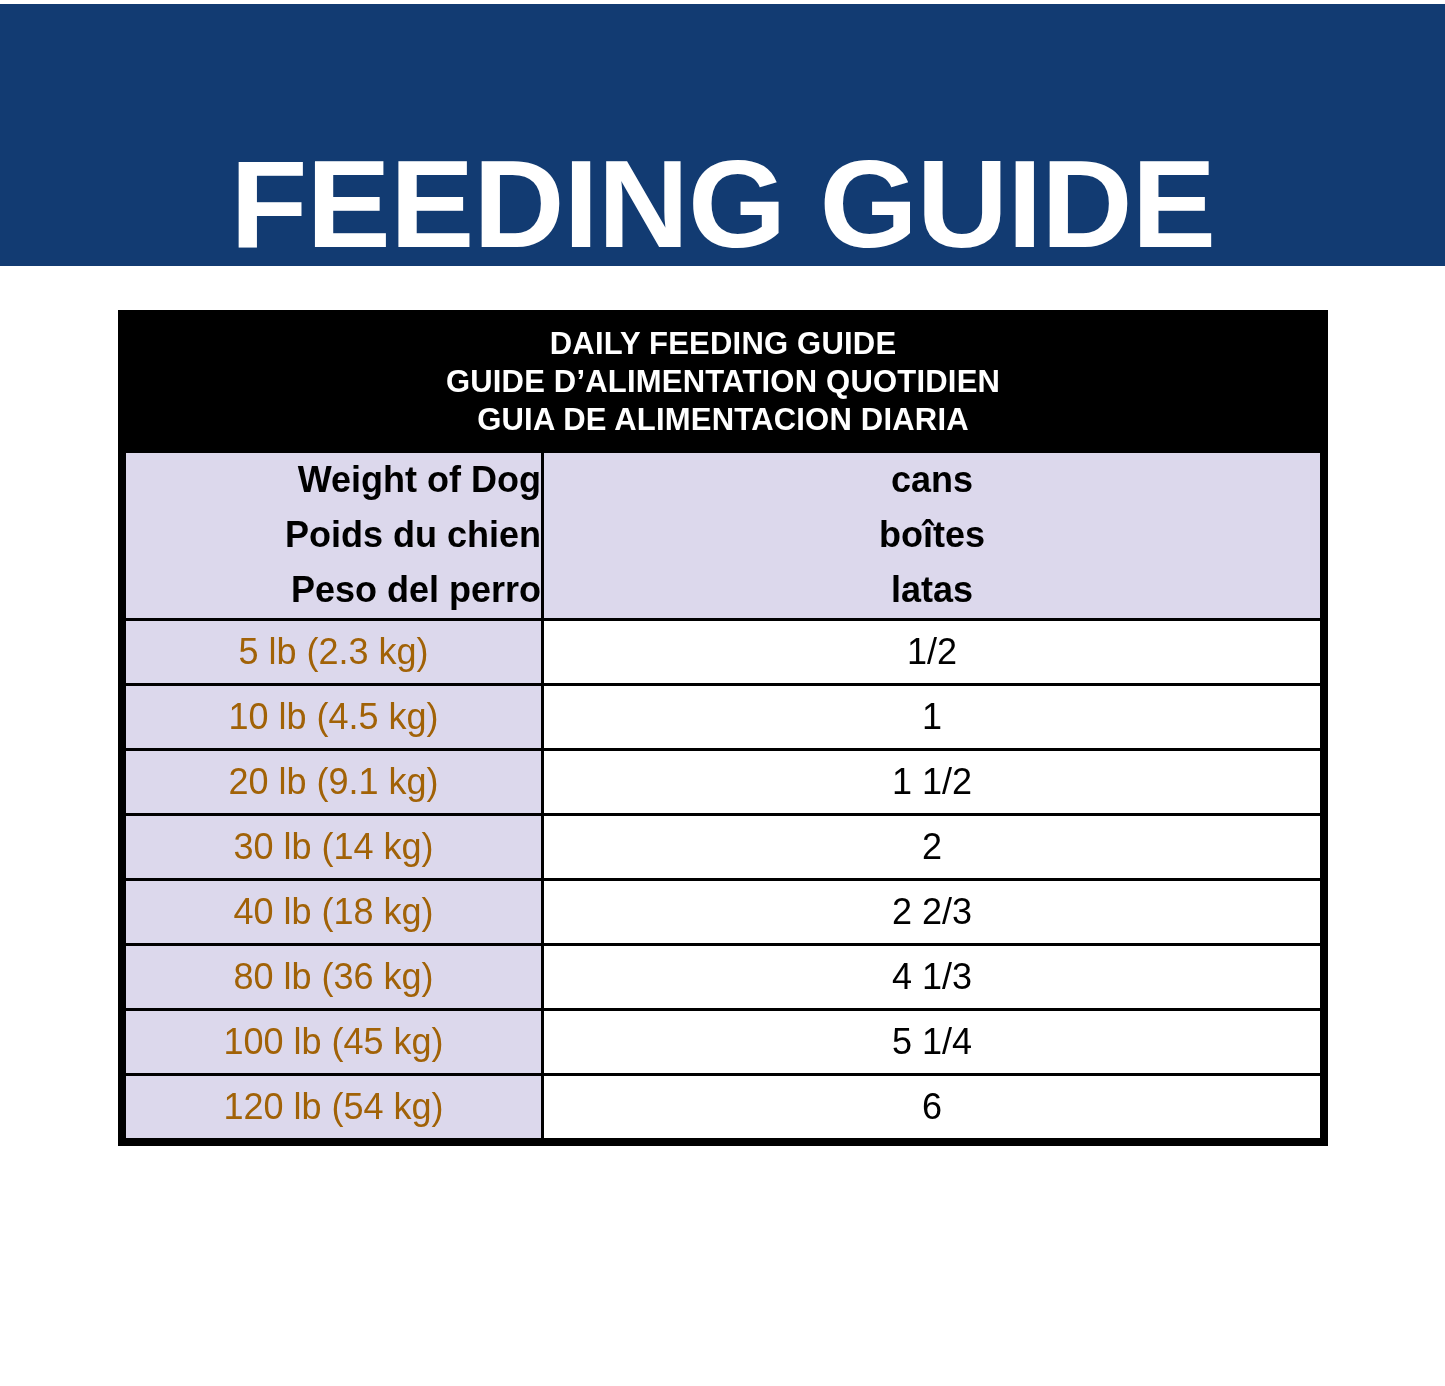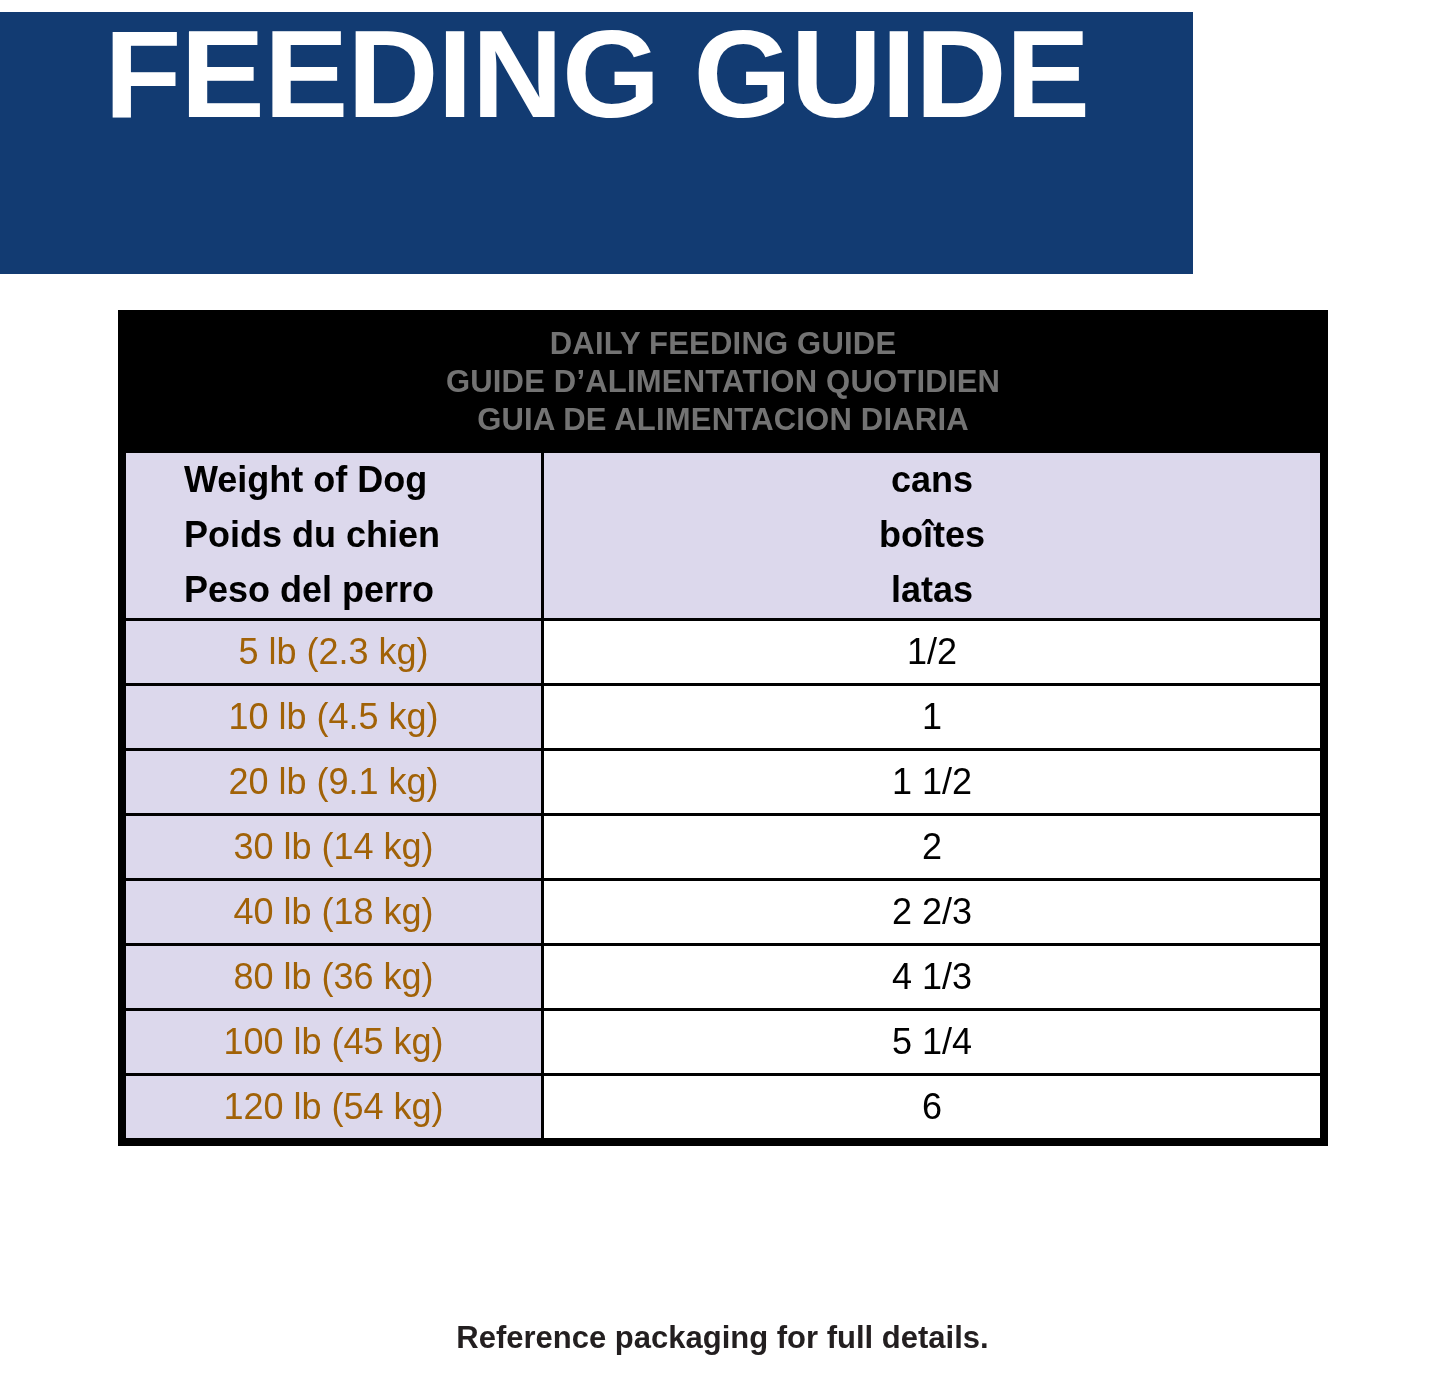--- a/index.html
+++ b/index.html
@@ -17,26 +17,26 @@
     position: relative;
     width: 1445px;
     height: 1386px;
     background: #ffffff;
   }
 
   
   .banner {
     position: absolute;
     left: 0;
-    top: 12px;
-    width: 1193px;
+    top: 4px;
+    width: 1445px;
     height: 262px;
     background: #123b72;
     display: flex;
-    align-items: flex-start;
+    align-items: flex-end;
     justify-content: center;
   }
   .banner-title {
     color: #ffffff;
     font-family: "Liberation Sans", sans-serif;
     font-weight: bold;
     font-size: 124px;
     letter-spacing: -1px;
     line-height: 1;
     transform: scaleX(1.02);
@@ -48,21 +48,21 @@
     position: absolute;
     left: 118px;
     top: 310px;
     width: 1210px;
     border: 5px solid #000000;
     box-sizing: border-box;
     background: #ffffff;
   }
   .table-head {
     background: #000000;
-    color: #737373;
+    color: #ffffff;
     text-align: center;
     padding: 10px 0 12px 0;
   }
   .table-head div {
     font-weight: bold;
     font-size: 31px;
     line-height: 1.22;
     letter-spacing: 0.2px;
     white-space: nowrap;
   }
@@ -84,21 +84,21 @@
     vertical-align: middle;
     padding: 26px 0 30px 0;
   }
   th.col-head .lines {
     font-weight: bold;
     font-size: 36px;
     line-height: 1.52;
     color: #000000;
   }
   th.head-left .lines {
-    text-align: left;
+    text-align: right;
     padding-left: 58px;
   }
   th.head-right .lines {
     text-align: center;
     font-weight: bold;
   }
 
   td.wcell {
     background: #dcd8ec;
     text-align: center;
@@ -201,15 +201,14 @@
           <td class="acell">5 1/4</td>
         </tr>
         <tr>
           <td class="wcell">120 lb (54 kg)</td>
           <td class="acell">6</td>
         </tr>
       </tbody>
     </table>
   </div>
 
-  <div class="footnote">Reference packaging for full details.</div>
 
 </div>
 
 </body></html>

